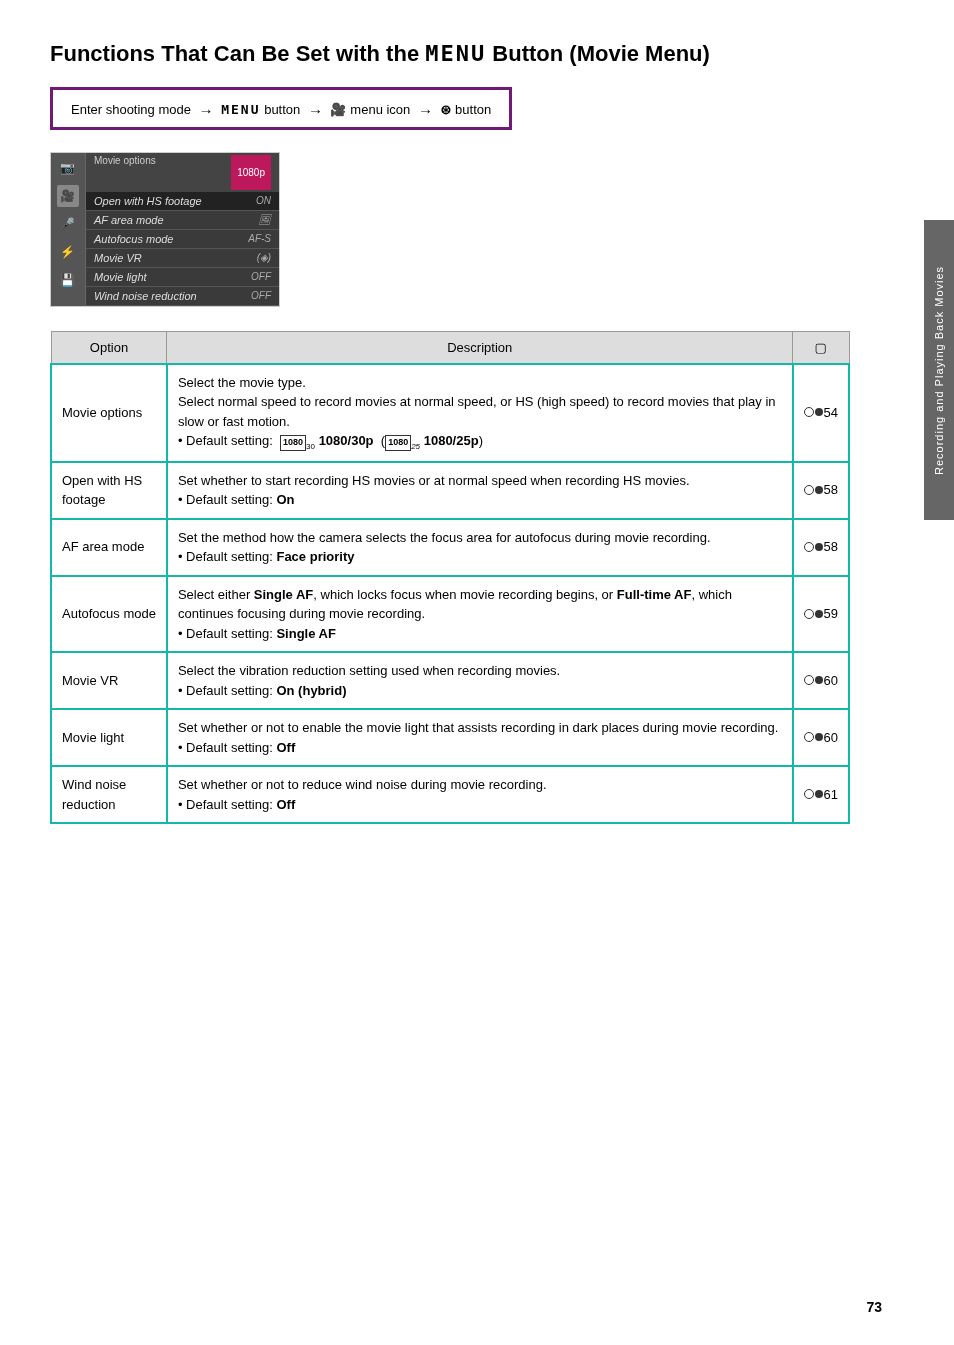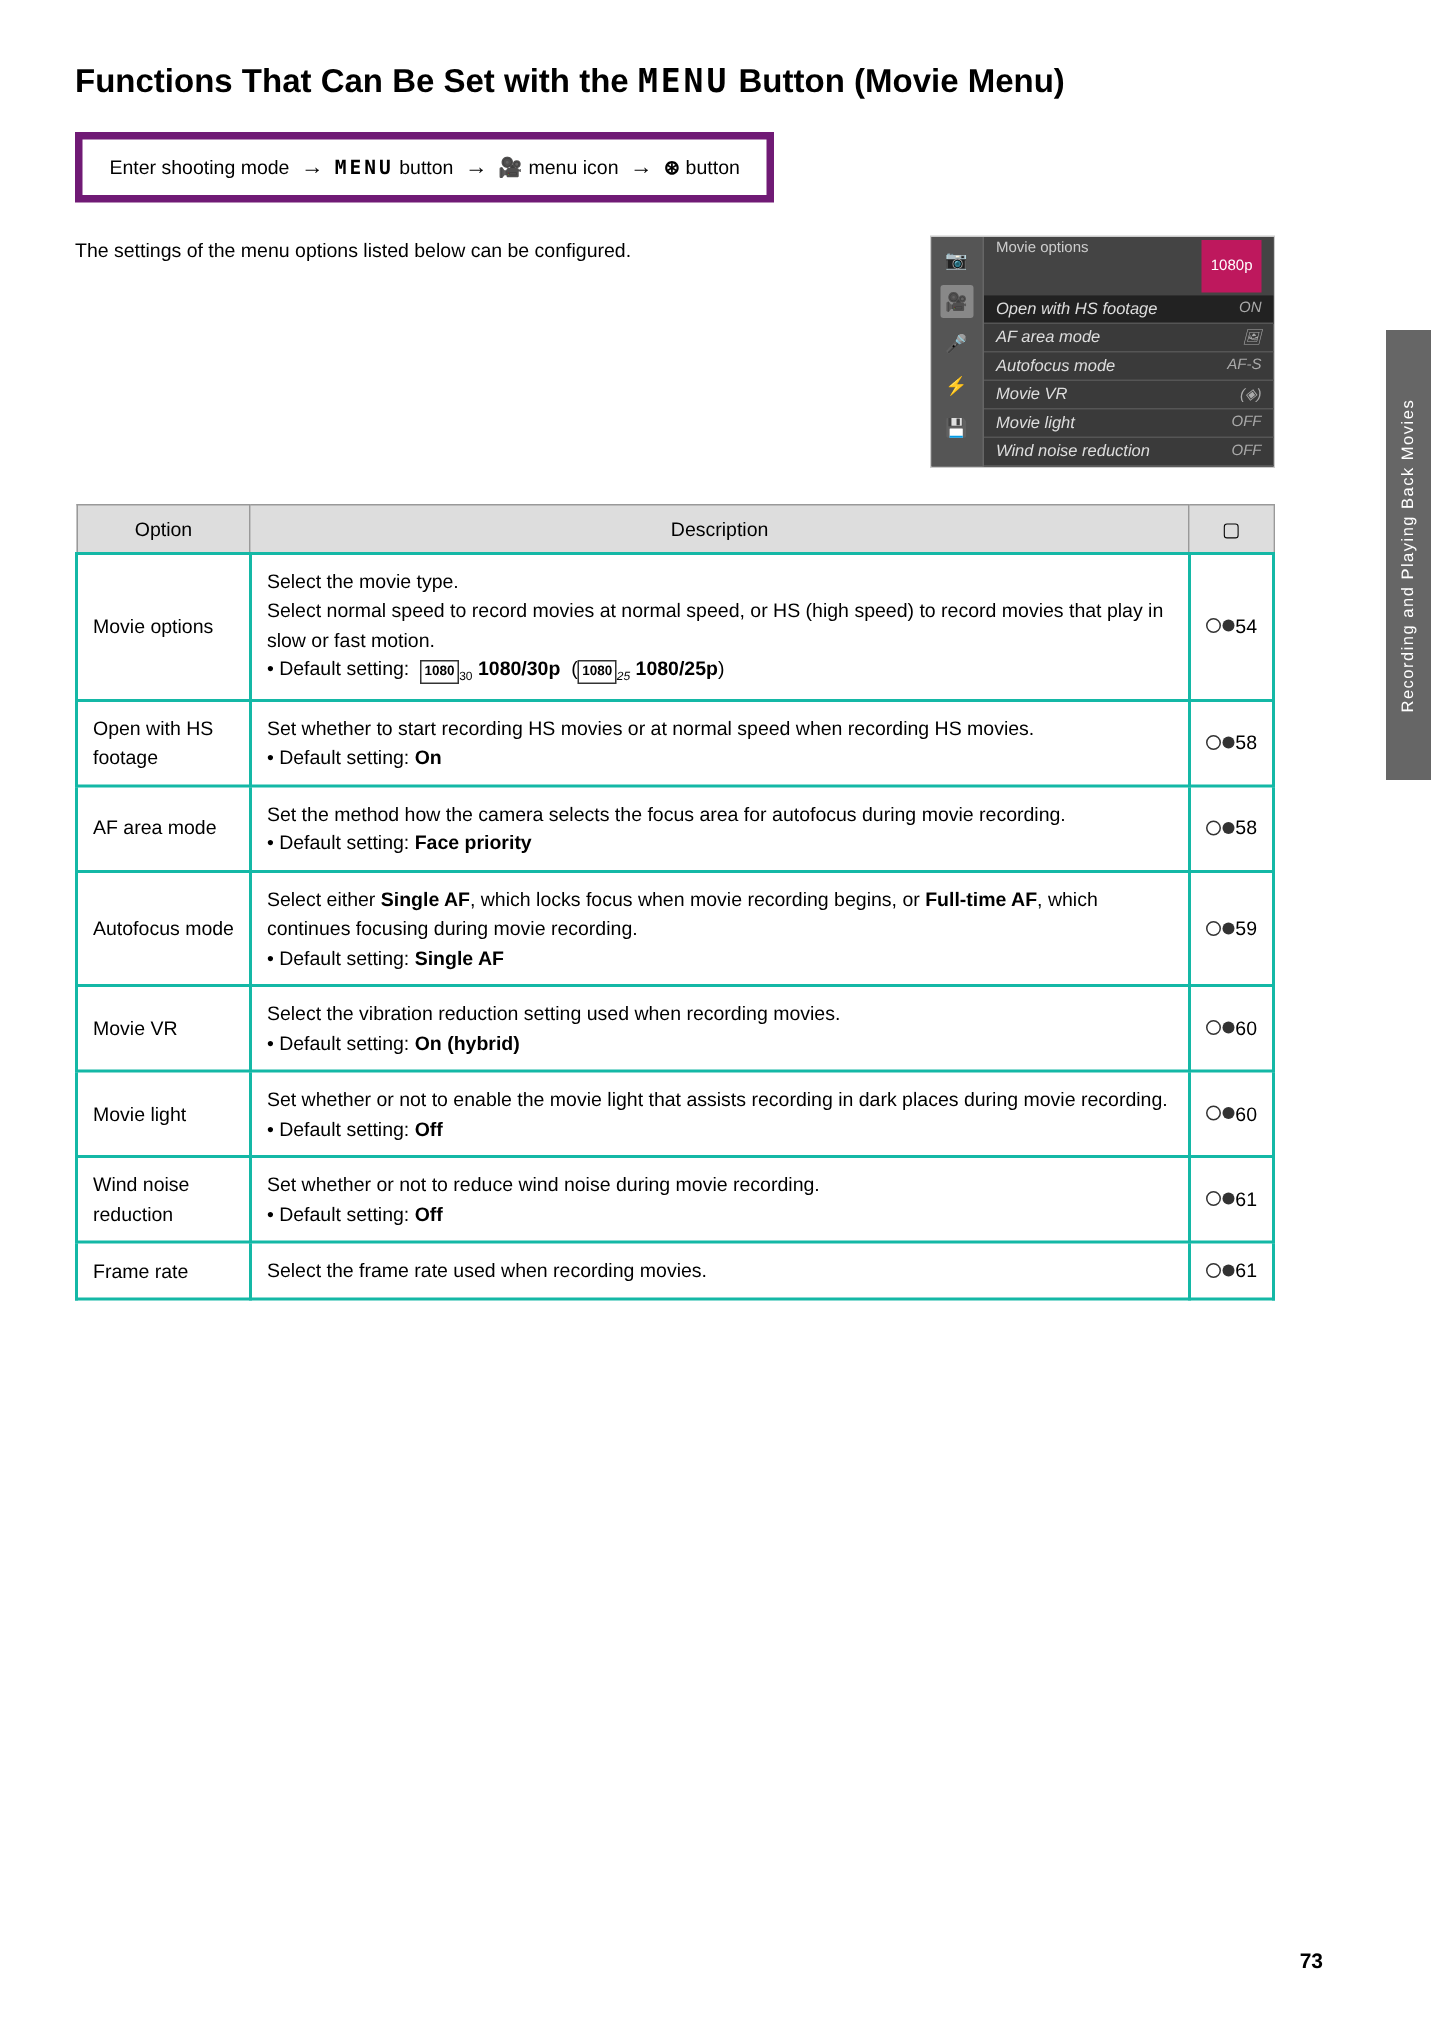--- a/index.html
+++ b/index.html
@@ -21,21 +21,21 @@
       font-weight: 900;
       margin-bottom: 18px;
       line-height: 1.3;
     }
     h1 .menu-word {
       font-family: monospace;
       font-weight: 900;
       letter-spacing: 2px;
     }
     .instruction-box {
-      border: 5px solid #701a75;
+      border: 3px solid #701a75;
       padding: 10px 18px;
       margin-bottom: 22px;
       display: inline-block;
       font-size: 13px;
     }
     .instruction-box .menu-word {
       font-family: monospace;
       font-weight: 900;
       letter-spacing: 2px;
     }
@@ -218,23 +218,20 @@
     <span class="arrow">→</span>
     <span class="menu-word">MENU</span>
     <span> button </span>
     <span class="arrow">→</span>
     <span> 🎥 menu icon </span>
     <span class="arrow">→</span>
     <span> <b>⊛</b> button</span>
   </div>
 
   <div class="intro-section">
-    <div class="intro-text">
-      <span>The settings of the menu options listed below can be configured.</span>
-    </div>
 
     <div class="menu-screenshot">
       <div style="display:flex; background:#3a3a3a;">
         <div class="menu-icon-col">
           <div class="menu-icon-sym">📷</div>
           <div class="menu-icon-sym active">🎥</div>
           <div class="menu-icon-sym">🎤</div>
           <div class="menu-icon-sym">⚡</div>
           <div class="menu-icon-sym">💾</div>
         </div>
@@ -385,33 +382,20 @@
         </td>
         <td class="col-ref">
           <span class="link-icon">
               <span class="dot1"></span>
               <span class="dot2"></span>
               <span class="num">61</span>
             </span>
         </td>
       </tr>
 
-      <tr>
-        <td class="col-option">Frame rate</td>
-        <td class="col-desc">
-          Select the frame rate used when recording movies.
-        </td>
-        <td class="col-ref">
-          <span class="link-icon">
-              <span class="dot1"></span>
-              <span class="dot2"></span>
-              <span class="num">61</span>
-            </span>
-        </td>
-      </tr>
     </tbody>
   </table>
 
 </div>
 
 <div class="side-label">
   <span>Recording and Playing Back Movies</span>
 </div>
 
 <div class="page-num">73</div>

